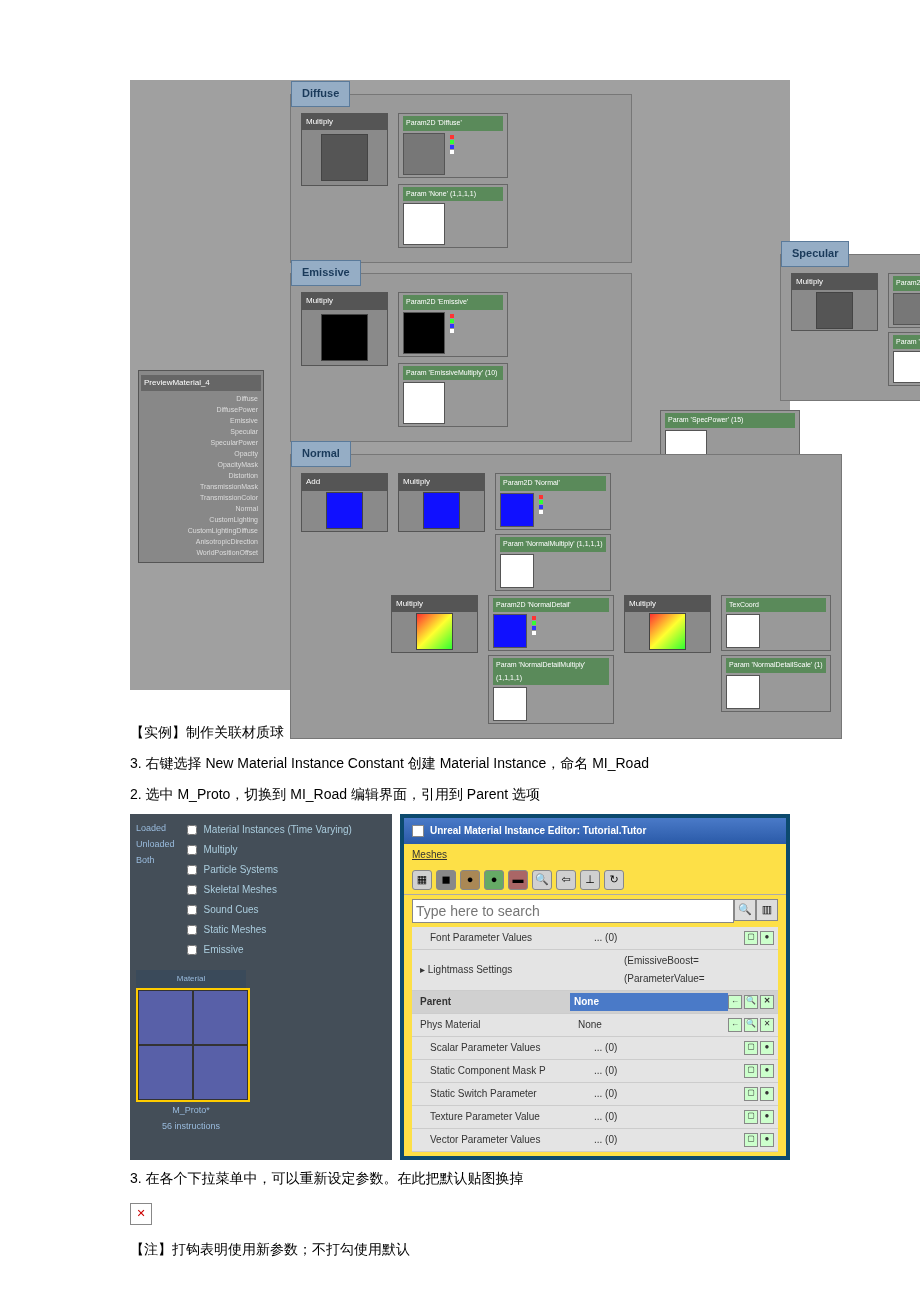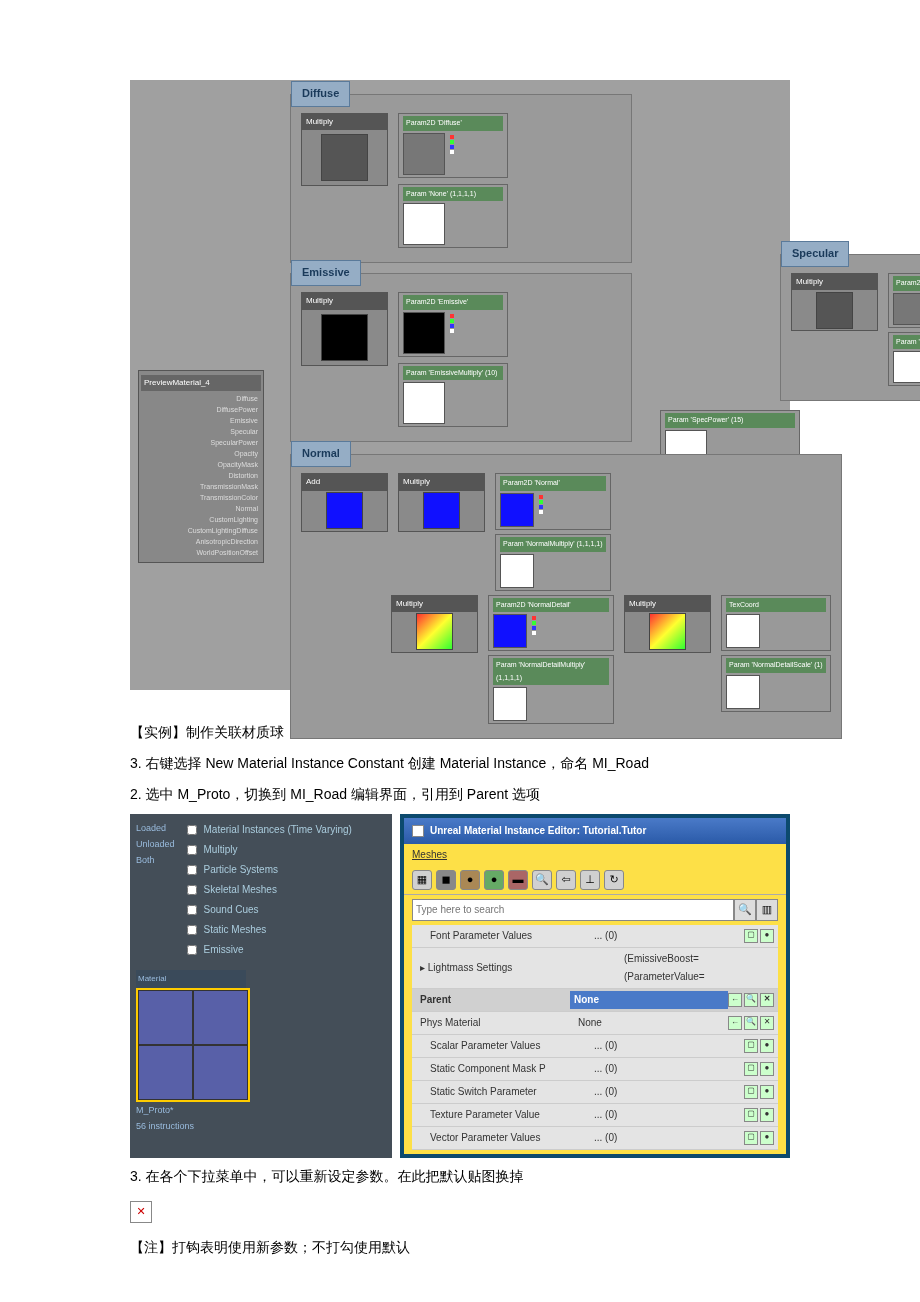--- a/index.html
+++ b/index.html
@@ -22,34 +22,34 @@
 .param .sw{width:40px;height:40px;border:1px solid #555;background:#fff}
 .dots{display:flex;flex-direction:column;gap:1px;padding:2px}
 .dots i{width:4px;height:4px;background:#3af;display:block}
 .dots i:nth-child(1){background:#f33}.dots i:nth-child(2){background:#3f3}.dots i:nth-child(3){background:#33f}.dots i:nth-child(4){background:#fff}
 .fig2{display:flex;gap:8px;margin:6px 0}
 .browser{background:#444e58;padding:6px;font-size:10px;color:#aaccdd;width:250px}
 .browser .lbl{color:#9bd}
 .chk{display:flex;align-items:center;gap:4px;padding:1px 0}
 .chk input{width:10px;height:10px}
 .thumbs{display:flex;gap:6px;margin-top:10px}
-.thumb{width:110px;text-align:left;font-size:9px;color:#9bd}
+.thumb{width:110px;text-align:center;font-size:9px;color:#9bd}
 .thumb .box{width:110px;height:110px;background:#2a2a3a;border:2px solid #555;display:grid;grid-template:1fr 1fr/1fr 1fr}
 .thumb.sel .box{border-color:#ffcc00}
 .thumb .box div{background:#5860a8;border:1px solid #333}
 .editor{background:#fde047;border:4px solid #0c4a6e;flex:1;font-size:10px}
 .editor .titlebar{background:linear-gradient(#4a7ac8,#2a5aa8);color:#fff;padding:4px 8px;font-weight:bold;display:flex;align-items:center;gap:6px}
 .editor .titlebar .sq{width:10px;height:10px;background:#fff;border:1px solid #888}
 .menubar{padding:2px 8px;text-decoration:underline;color:#333}
 .toolbar{padding:4px 8px;display:flex;gap:4px;align-items:center;border-bottom:1px solid #aaa}
 .toolbar span{width:18px;height:18px;border:1px solid #888;background:#d0d0d0;border-radius:3px;display:flex;align-items:center;justify-content:center;font-size:11px}
 .propbar{display:flex;justify-content:space-between;padding:2px 8px;background:#d8d8d8;color:#333}
 .propbar .x{color:#c00;font-weight:bold}
 .search{margin:4px 8px;display:flex}
-.search input{flex:1;padding:3px;border:1px solid #888;font-size:10px}
+.search input{flex:1;padding:3px;border:1px solid #888;font-size:14px}
 .search .btn{width:20px;height:20px;border:1px solid #888;background:#ddd;display:flex;align-items:center;justify-content:center;font-size:11px}
 .props{margin:4px 8px}
 .prow{display:flex;align-items:center;padding:2px 4px;background:#e4e4e4;border-bottom:1px solid #ccc;font-size:10px;color:#333}
 .prow.hl{background:#d0d0d0;font-weight:bold}
 .prow .k{flex:1;padding-left:14px}
 .prow .v{width:150px;color:#333}
 .prow .v.blue{background:#4a7ac8;color:#fff;padding:0 4px}
 .prow .icons{display:flex;gap:2px}
 .prow .icons i{width:12px;height:12px;border:1px solid #888;background:#cfc;font-size:8px;display:flex;align-items:center;justify-content:center;font-style:normal}
 .broken{display:inline-block;width:20px;height:20px;border:1px solid #888;color:#c00;font-size:11px;text-align:center;line-height:18px;margin:6px 0}

